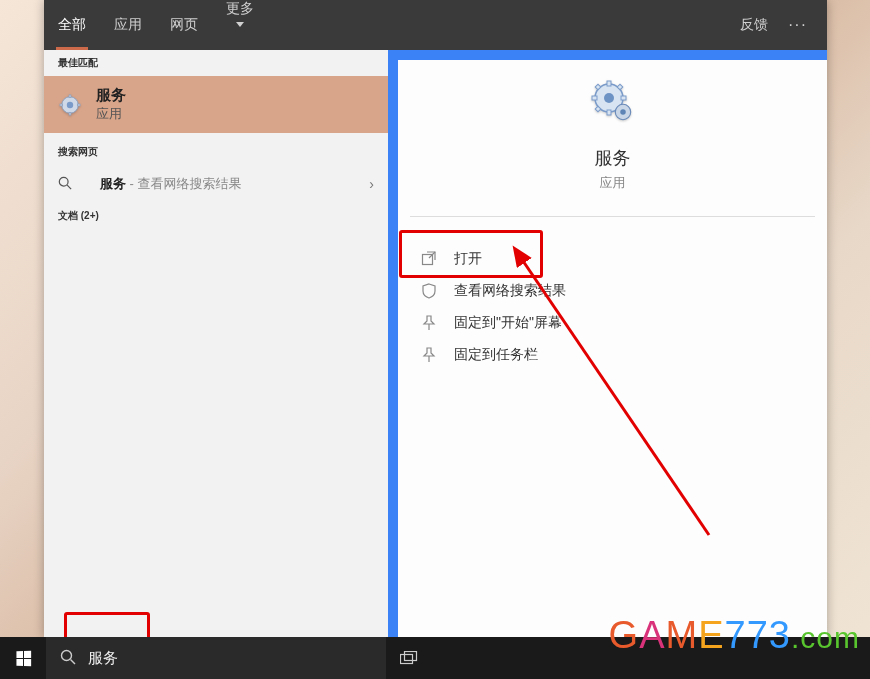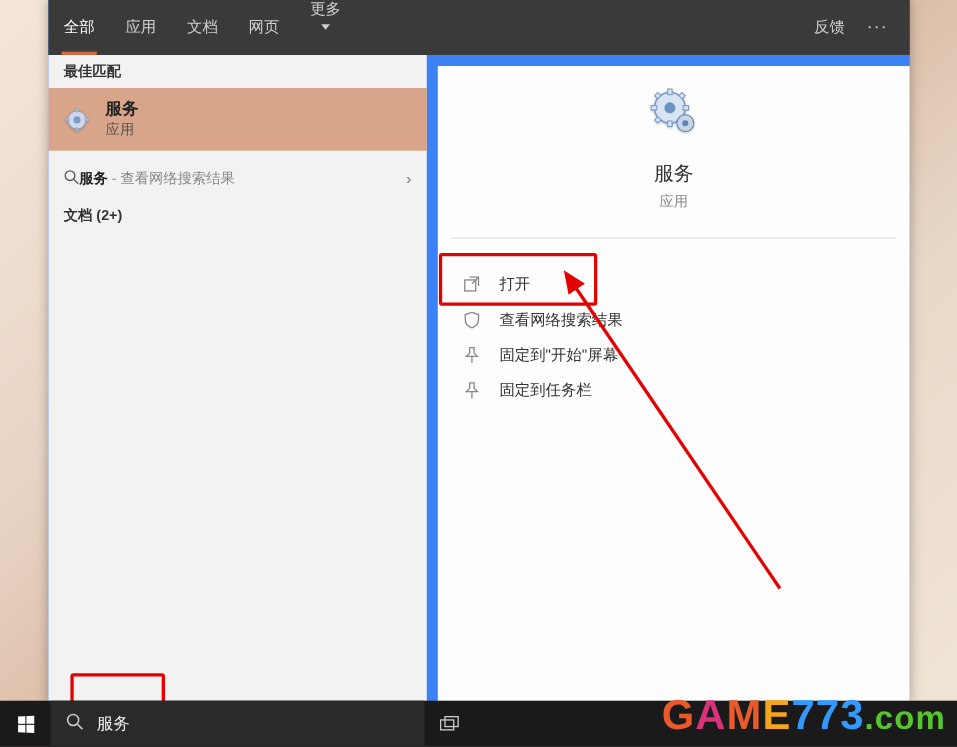--- a/index.html
+++ b/index.html
@@ -66,21 +66,21 @@
     }
     .right-col {
       flex: 1;
       background: #fdfdfd;
       border-left: none;
       margin: 10px 0 0 10px;
       padding: 20px 0 0 0;
     }
     .section-header {
       padding: 6px 14px;
-      font-size: 13px;
+      font-size: 10px;
       font-weight: bold;
       color: #333;
     }
     .best-match-item {
       background: #d9a58a;
       padding: 10px 14px;
       display: flex;
       align-items: center;
       gap: 14px;
       margin-bottom: 6px;
@@ -89,21 +89,21 @@
       width: 24px; height: 24px;
       display: flex; align-items: center; justify-content: center;
     }
     .best-match-text .title { font-size: 15px; color: #222; font-weight: bold; }
     .best-match-text .subtitle { font-size: 13px; color: #555; }
 
     .web-search-item {
       padding: 10px 14px;
       display: flex;
       align-items: center;
-      gap: 0;
+      gap: 28px;
       cursor: pointer;
     }
     .web-search-item .search-glyph { font-size: 14px; color: #555; }
     .web-search-item .bold { font-weight: bold; color: #222; }
     .web-search-item .light { color: #888; }
     .web-search-item .chevron { margin-left: auto; color: #777; font-size: 14px; }
 
     .preview-header {
       display: flex;
       flex-direction: column;
@@ -184,38 +184,37 @@
       border-radius: 3px;
       pointer-events: none;
     }
     .red-arrow {
       position: absolute;
       pointer-events: none;
     }
     .watermark {
       position: absolute;
       right: 10px;
-      bottom: 6px;
+      bottom: 22px;
       font-size: 38px;
-      font-weight: 700;
+      font-weight: 400;
       font-family: Arial, sans-serif;
       letter-spacing: 1px;
       pointer-events: none;
     }
     .watermark span { display: inline-block; }
     .gear-svg { filter: drop-shadow(0 1px 1px rgba(0,0,0,0.2)); }
   </style>
 </head>
 <body>
 
 <div class="search-panel">
   <div class="tab-bar">
     <div class="tab-item active">全部</div>
     <div class="tab-item">应用</div>
-    <div class="tab-item">文档</div>
     <div class="tab-item">网页</div>
     <div class="tab-item tab-more">
       <span>更多</span>
       <span class="dropdown-arrow"></span>
     </div>
     <div class="tab-spacer"></div>
     <div class="tab-feedback">反馈</div>
     <div class="tab-ellipsis">···</div>
   </div>
 
@@ -234,20 +233,21 @@
                 <rect x="20" y="11" width="3" height="2"></rect>
             </g>
           </svg>
         </div>
         <div class="best-match-text">
           <div class="title">服务</div>
           <div class="subtitle">应用</div>
         </div>
       </div>
 
+      <div class="section-header">搜索网页</div>
       <div class="web-search-item">
         <span class="search-glyph">
           <svg width="14" height="14" viewBox="0 0 16 16">
               <circle cx="6.5" cy="6.5" r="5" fill="none" stroke="#555" stroke-width="1.4"></circle>
               <line x1="10.5" y1="10.5" x2="15" y2="15" stroke="#555" stroke-width="1.4"></line>
             </svg>
         </span>
         <span>
           <span class="bold">服务</span><span class="light"> - 查看网络搜索结果</span>
         </span>

